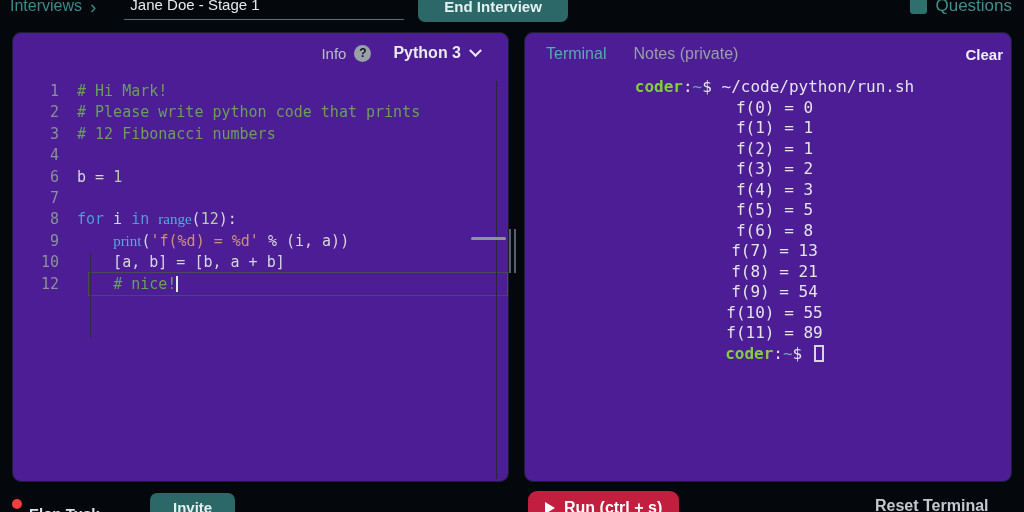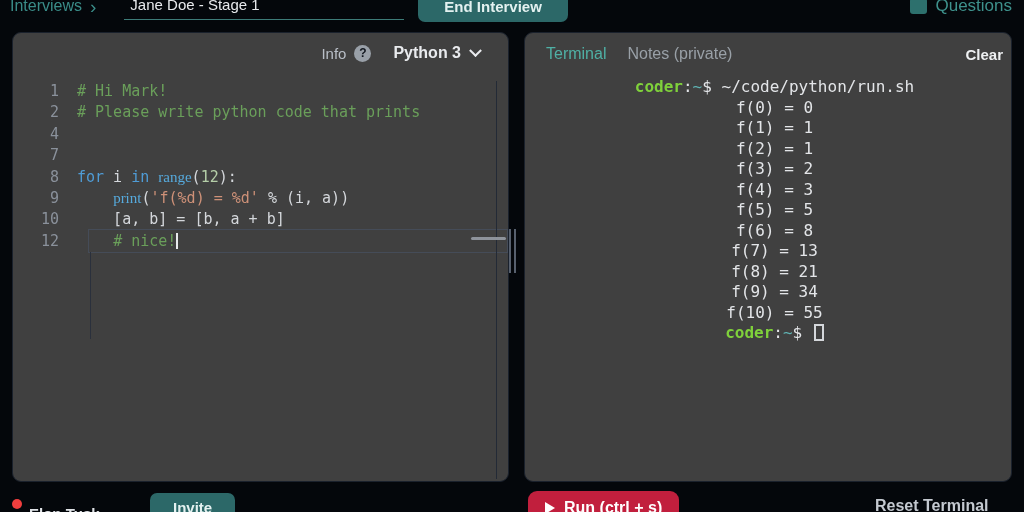--- a/index.html
+++ b/index.html
@@ -18,21 +18,21 @@
                    font-size:15px; padding:0 4px 2px 6px; outline:none;
                    font-family:"Liberation Sans", sans-serif; }
   .end-btn { margin-left:14px; height:31px; padding:0 26px; background:#2c6868;
              color:#e3f1f0; border:none; border-radius:7px; font-size:15px;
              font-weight:bold; font-family:"Liberation Sans", sans-serif; cursor:pointer; }
   .questions { margin-left:auto; margin-right:12px; display:flex; align-items:center;
                gap:8px; color:#3e918c; font-size:17px; cursor:pointer; }
   .q-icon { width:17px; height:16px; background:#2d706d; border-radius:3px; }
 
   
-  .panel { position:absolute; top:32px; height:450px; background:#404040;
+  .panel { position:absolute; top:32px; height:450px; background:#4c1d95;
            border:1px solid #1a212c; border-radius:9px; }
   .editor-panel { left:12px; width:497px; }
   .terminal-panel { left:524px; width:488px; }
 
   
   .ed-header { position:absolute; top:11px; right:28px; display:flex; align-items:center; }
   .info-label { color:#b9bfc7; font-size:15px; }
   .help-icon { width:17px; height:17px; margin-left:8px; border-radius:50%;
                background:#99a0a8; color:#10151d; font-size:12px; font-weight:bold;
                display:flex; align-items:center; justify-content:center; cursor:pointer; }
@@ -68,21 +68,21 @@
   
   .grip { position:absolute; left:509px; top:229px; height:44px; display:flex; gap:3px;
           cursor:col-resize; }
   .grip span { width:2px; height:44px; background:#57606e; }
 
   
   .term-header { position:absolute; top:12px; left:21px; right:8px;
                  display:flex; align-items:center; }
   .tab { font-size:16px; cursor:pointer; }
   .tab.active { color:#4fb0a5; }
-  .tab.inactive { color:#99a0a7; margin-left:21px; }
+  .tab.inactive { color:#99a0a7; margin-left:27px; }
   .clear-btn { margin-left:auto; color:#eef0f2; font-size:15px; font-weight:bold;
                background:none; border:none; cursor:pointer;
                font-family:"Liberation Sans", sans-serif; }
   .term-body { position:absolute; top:44px; left:21px; right:8px; bottom:4px;
                font-family:"DejaVu Sans Mono", monospace; font-size:16px;
                line-height:20.5px; color:#e3e5e8; cursor:text;text-align:center; }
   .tl { white-space:pre; }
   .tk-tu { color:#7fd13b; font-weight:bold; }
   .tk-tt { color:#5fb3b3; }
   .tk-tp { color:#e3e5e8; }
@@ -132,21 +132,23 @@
       <span class="info-label">Info</span>
       <span class="help-icon">?</span>
       <div class="lang-select">
         <span>Python 3</span>
         <span class="chev"></span>
       </div>
     </div>
     <div class="code-area">
         <div class="cl"><span class="ln">1</span><span class="ct"><span class="tk-c"># Hi Mark!</span></span></div>
         <div class="cl"><span class="ln">2</span><span class="ct"><span class="tk-c"># Please write python code that prints</span></span></div>
+        <div class="cl"><span class="ln">3</span><span class="ct"><span class="tk-c"># 12 Fibonacci numbers</span></span></div>
         <div class="cl"><span class="ln">4</span><span class="ct"></span></div>
+        <div class="cl"><span class="ln">6</span><span class="ct"><span class="tk-p">b = </span><span class="tk-n">1</span></span></div>
         <div class="cl"><span class="ln">7</span><span class="ct"></span></div>
         <div class="cl"><span class="ln">8</span><span class="ct"><span class="tk-k">for</span><span class="tk-p"> i </span><span class="tk-k">in</span><span class="tk-p"> </span><span class="tk-b">range</span><span class="tk-p">(</span><span class="tk-n">12</span><span class="tk-p">):</span></span></div>
         <div class="cl"><span class="ln">9</span><span class="ct"><span class="tk-p">    </span><span class="tk-b">print</span><span class="tk-p">(</span><span class="tk-s">'f(%d) = %d'</span><span class="tk-p"> % (i, a))</span></span></div>
         <div class="cl"><span class="ln">10</span><span class="ct"><span class="tk-p">    [a, b] = [b, a + b]</span></span></div>
         <div class="cl active"><span class="ln">12</span><span class="ct"><span class="tk-p">    </span><span class="tk-c"># nice!</span><span class="caret"></span></span></div>
       </div>
     <div class="indent-guide"></div>
     <div class="scroll-line"></div>
     <div class="scroll-thumb"></div>
   </div>
@@ -166,22 +168,23 @@
         <div class="tl"><span class="tk-tu">coder</span><span class="tk-tp">:</span><span class="tk-tt">~</span><span class="tk-tp">$</span><span class="tk-tp"> </span><span class="tk-tp">~/code/python/run.sh</span></div>
         <div class="tl"><span class="tk-tp">f(0) = 0</span></div>
         <div class="tl"><span class="tk-tp">f(1) = 1</span></div>
         <div class="tl"><span class="tk-tp">f(2) = 1</span></div>
         <div class="tl"><span class="tk-tp">f(3) = 2</span></div>
         <div class="tl"><span class="tk-tp">f(4) = 3</span></div>
         <div class="tl"><span class="tk-tp">f(5) = 5</span></div>
         <div class="tl"><span class="tk-tp">f(6) = 8</span></div>
         <div class="tl"><span class="tk-tp">f(7) = 13</span></div>
         <div class="tl"><span class="tk-tp">f(8) = 21</span></div>
-        <div class="tl"><span class="tk-tp">f(9) = 34</span></div>
+        <div class="tl"><span class="tk-tp">f(9) = 54</span></div>
         <div class="tl"><span class="tk-tp">f(10) = 55</span></div>
+        <div class="tl"><span class="tk-tp">f(11) = 89</span></div>
         <div class="tl"><span class="tk-tu">coder</span><span class="tk-tp">:</span><span class="tk-tt">~</span><span class="tk-tp">$</span><span class="tk-tp"> </span><span class="tcursor"></span></div>
       </div>
   </div>
 
   <div class="bottombar">
     <span class="presence-dot" style="background: rgb(240, 62, 62);"></span>
     <span class="participant-name">Elon Tusk</span>
     <button class="invite-btn">Invite</button>
     <button class="run-btn">
       <span class="play-tri"></span>

